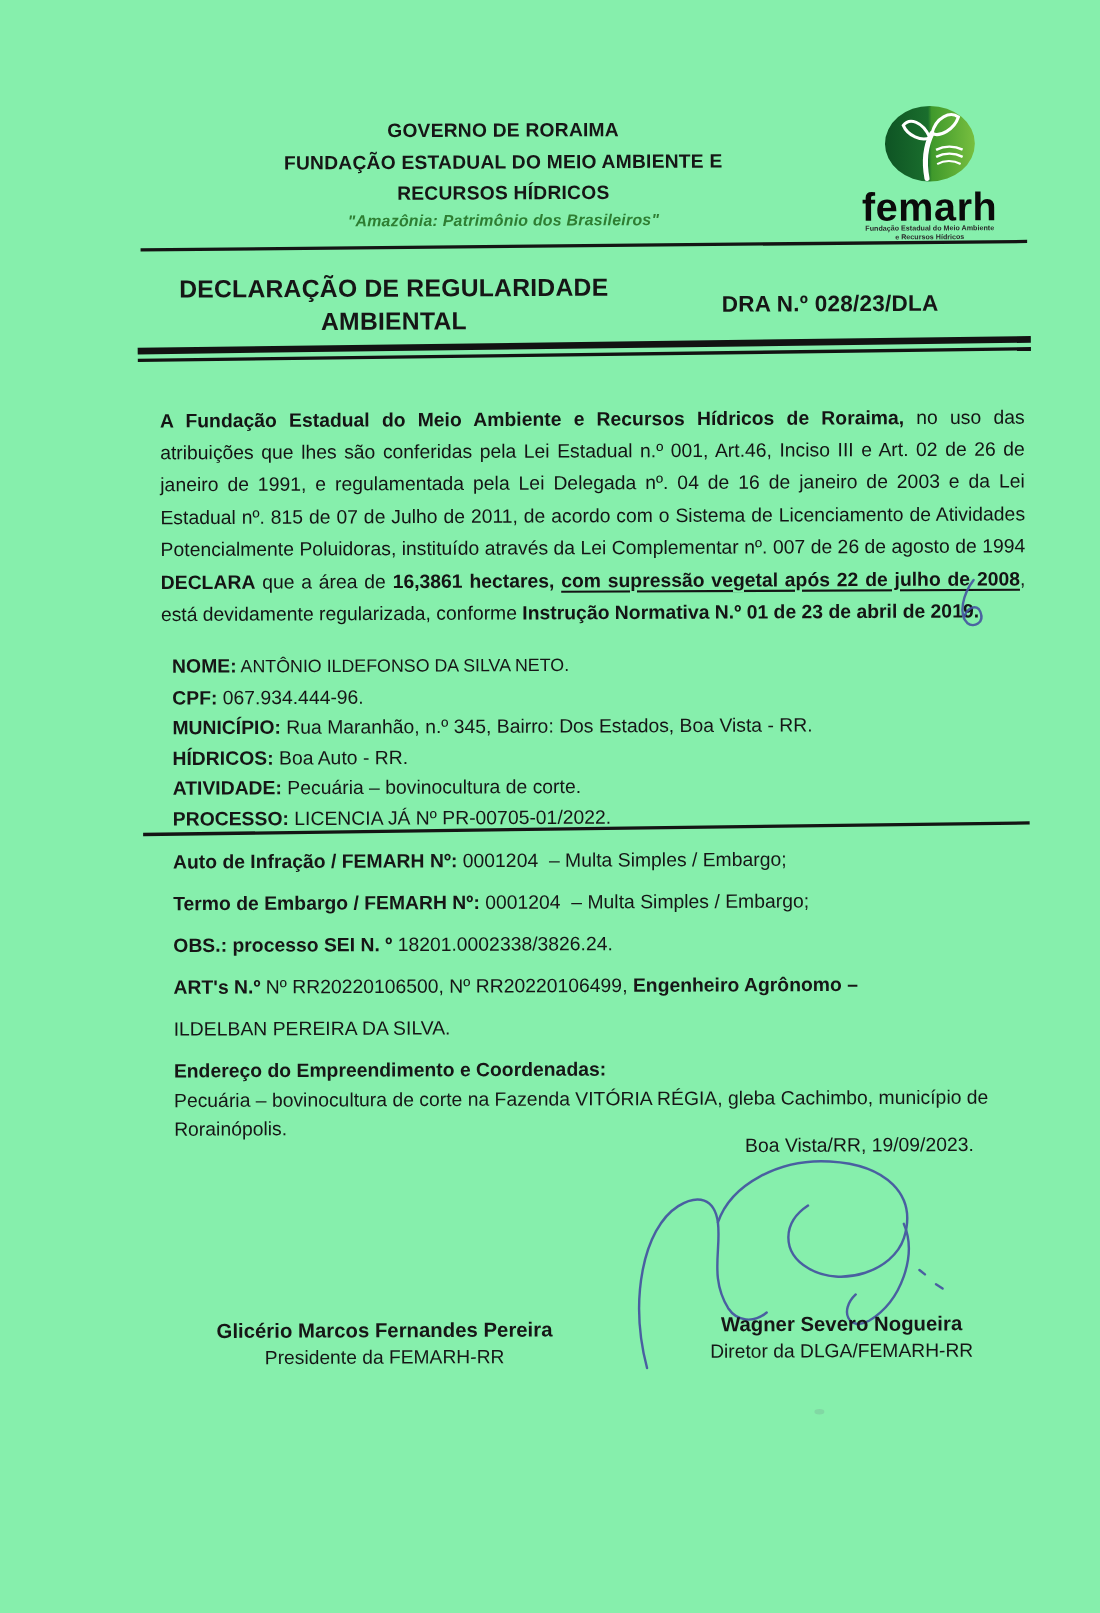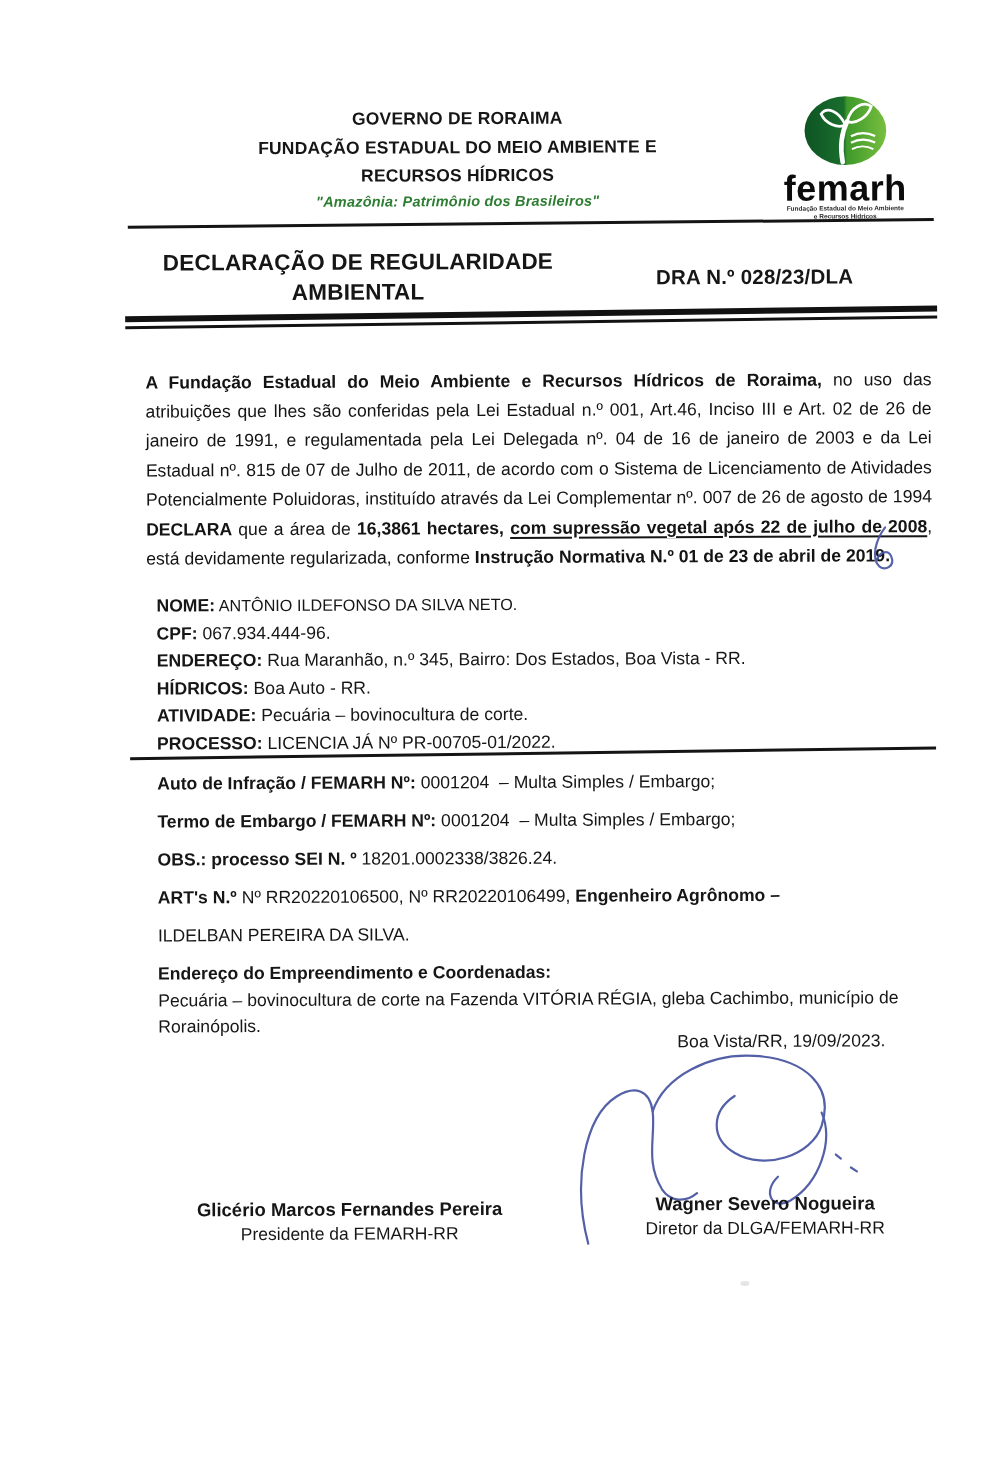--- a/index.html
+++ b/index.html
@@ -1,16 +1,16 @@
 <!DOCTYPE html>
 <html><head>
 <meta charset="utf-8">
 <style>
   html,body{margin:0;padding:0;background:#e8e8e8;}
-  .page{position:relative;width:1000px;height:1466px;margin:0 auto;background:#ffffff;
+  .page{position:relative;width:1000px;height:1466px;margin:0 auto;background:#86efac;
         overflow:hidden;color:#161616;font-family:"Liberation Sans",sans-serif;}
   .doc{position:absolute;inset:0;transform:rotate(-0.25deg);}
 
   
   .header-block{position:absolute;top:104px;left:180px;width:560px;text-align:center;
                 font-weight:700;font-size:17.5px;line-height:28.5px;letter-spacing:.2px;}
   .slogan{font-size:14.5px;font-style:italic;line-height:22px;}
 
   
   .logo{position:absolute;top:95px;left:775px;width:145px;text-align:center;}
@@ -112,21 +112,21 @@
 
     <p class="declaration"><span class="sg-bold">A Fundação Estadual do Meio Ambiente e Recursos Hídricos de Roraima,</span><span class="sg-normal"> no uso das atribuições que lhes são conferidas pela Lei Estadual n.º 001, Art.46, Inciso III e Art. 02 de 26 de janeiro de 1991, e regulamentada pela Lei Delegada nº. 04 de 16 de janeiro de 2003 e da Lei Estadual nº. 815 de 07 de Julho de 2011, de acordo com o Sistema de Licenciamento de Atividades Potencialmente Poluidoras, instituído através da Lei Complementar nº. 007 de 26 de agosto de 1994 </span><span class="sg-bold">DECLARA</span><span class="sg-normal"> que a área de </span><span class="sg-bold">16,3861 hectares, </span><span class="sg-bold_underline">com supressão vegetal após 22 de julho de 2008</span><span class="sg-normal">, está devidamente regularizada, conforme </span><span class="sg-bold">Instrução Normativa N.º 01 de 23 de abril de 2019.</span></p>
 
     <svg class="pen-mark" viewBox="0 0 40 56">
       <path d="M20 5 C10 18 6 36 14 44 C20 49 30 44 26 34 C23 26 13 30 11 40" fill="none" stroke="#4553a0" stroke-width="2.2" stroke-linecap="round" opacity=".9"></path>
     </svg>
 
     <div class="fields">
         <div class="field-line"><span class="f-label">NOME:</span><span class="f-value"> ANTÔNIO ILDEFONSO DA SILVA NETO.</span></div>
         <div class="field-line"><span class="f-label">CPF:</span><span class="f-value"> 067.934.444-96.</span></div>
-        <div class="field-line"><span class="f-label">ENDEREÇO:</span><span class="f-value"> Rua Maranhão, n.º 345, Bairro: Dos Estados, Boa Vista - RR.</span></div>
+        <div class="field-line"><span class="f-label">MUNICÍPIO:</span><span class="f-value"> Rua Maranhão, n.º 345, Bairro: Dos Estados, Boa Vista - RR.</span></div>
         <div class="field-line"><span class="f-label">HÍDRICOS:</span><span class="f-value">  Boa Auto - RR.</span></div>
         <div class="field-line"><span class="f-label">ATIVIDADE:</span><span class="f-value"> Pecuária – bovinocultura de corte.</span></div>
         <div class="field-line"><span class="f-label">PROCESSO:</span><span class="f-value"> LICENCIA JÁ Nº PR-00705-01/2022.</span></div>
       </div>
 
     <div class="rule-mid"></div>
 
     <div class="info">
         <div class="info-line spaced"><span class="sg-bold">Auto de Infração / FEMARH Nº:</span><span class="sg-normal"> 0001204&nbsp; – Multa Simples / Embargo;</span></div>
         <div class="info-line spaced"><span class="sg-bold">Termo de Embargo / FEMARH Nº:</span><span class="sg-normal"> 0001204&nbsp; – Multa Simples / Embargo;</span></div>

